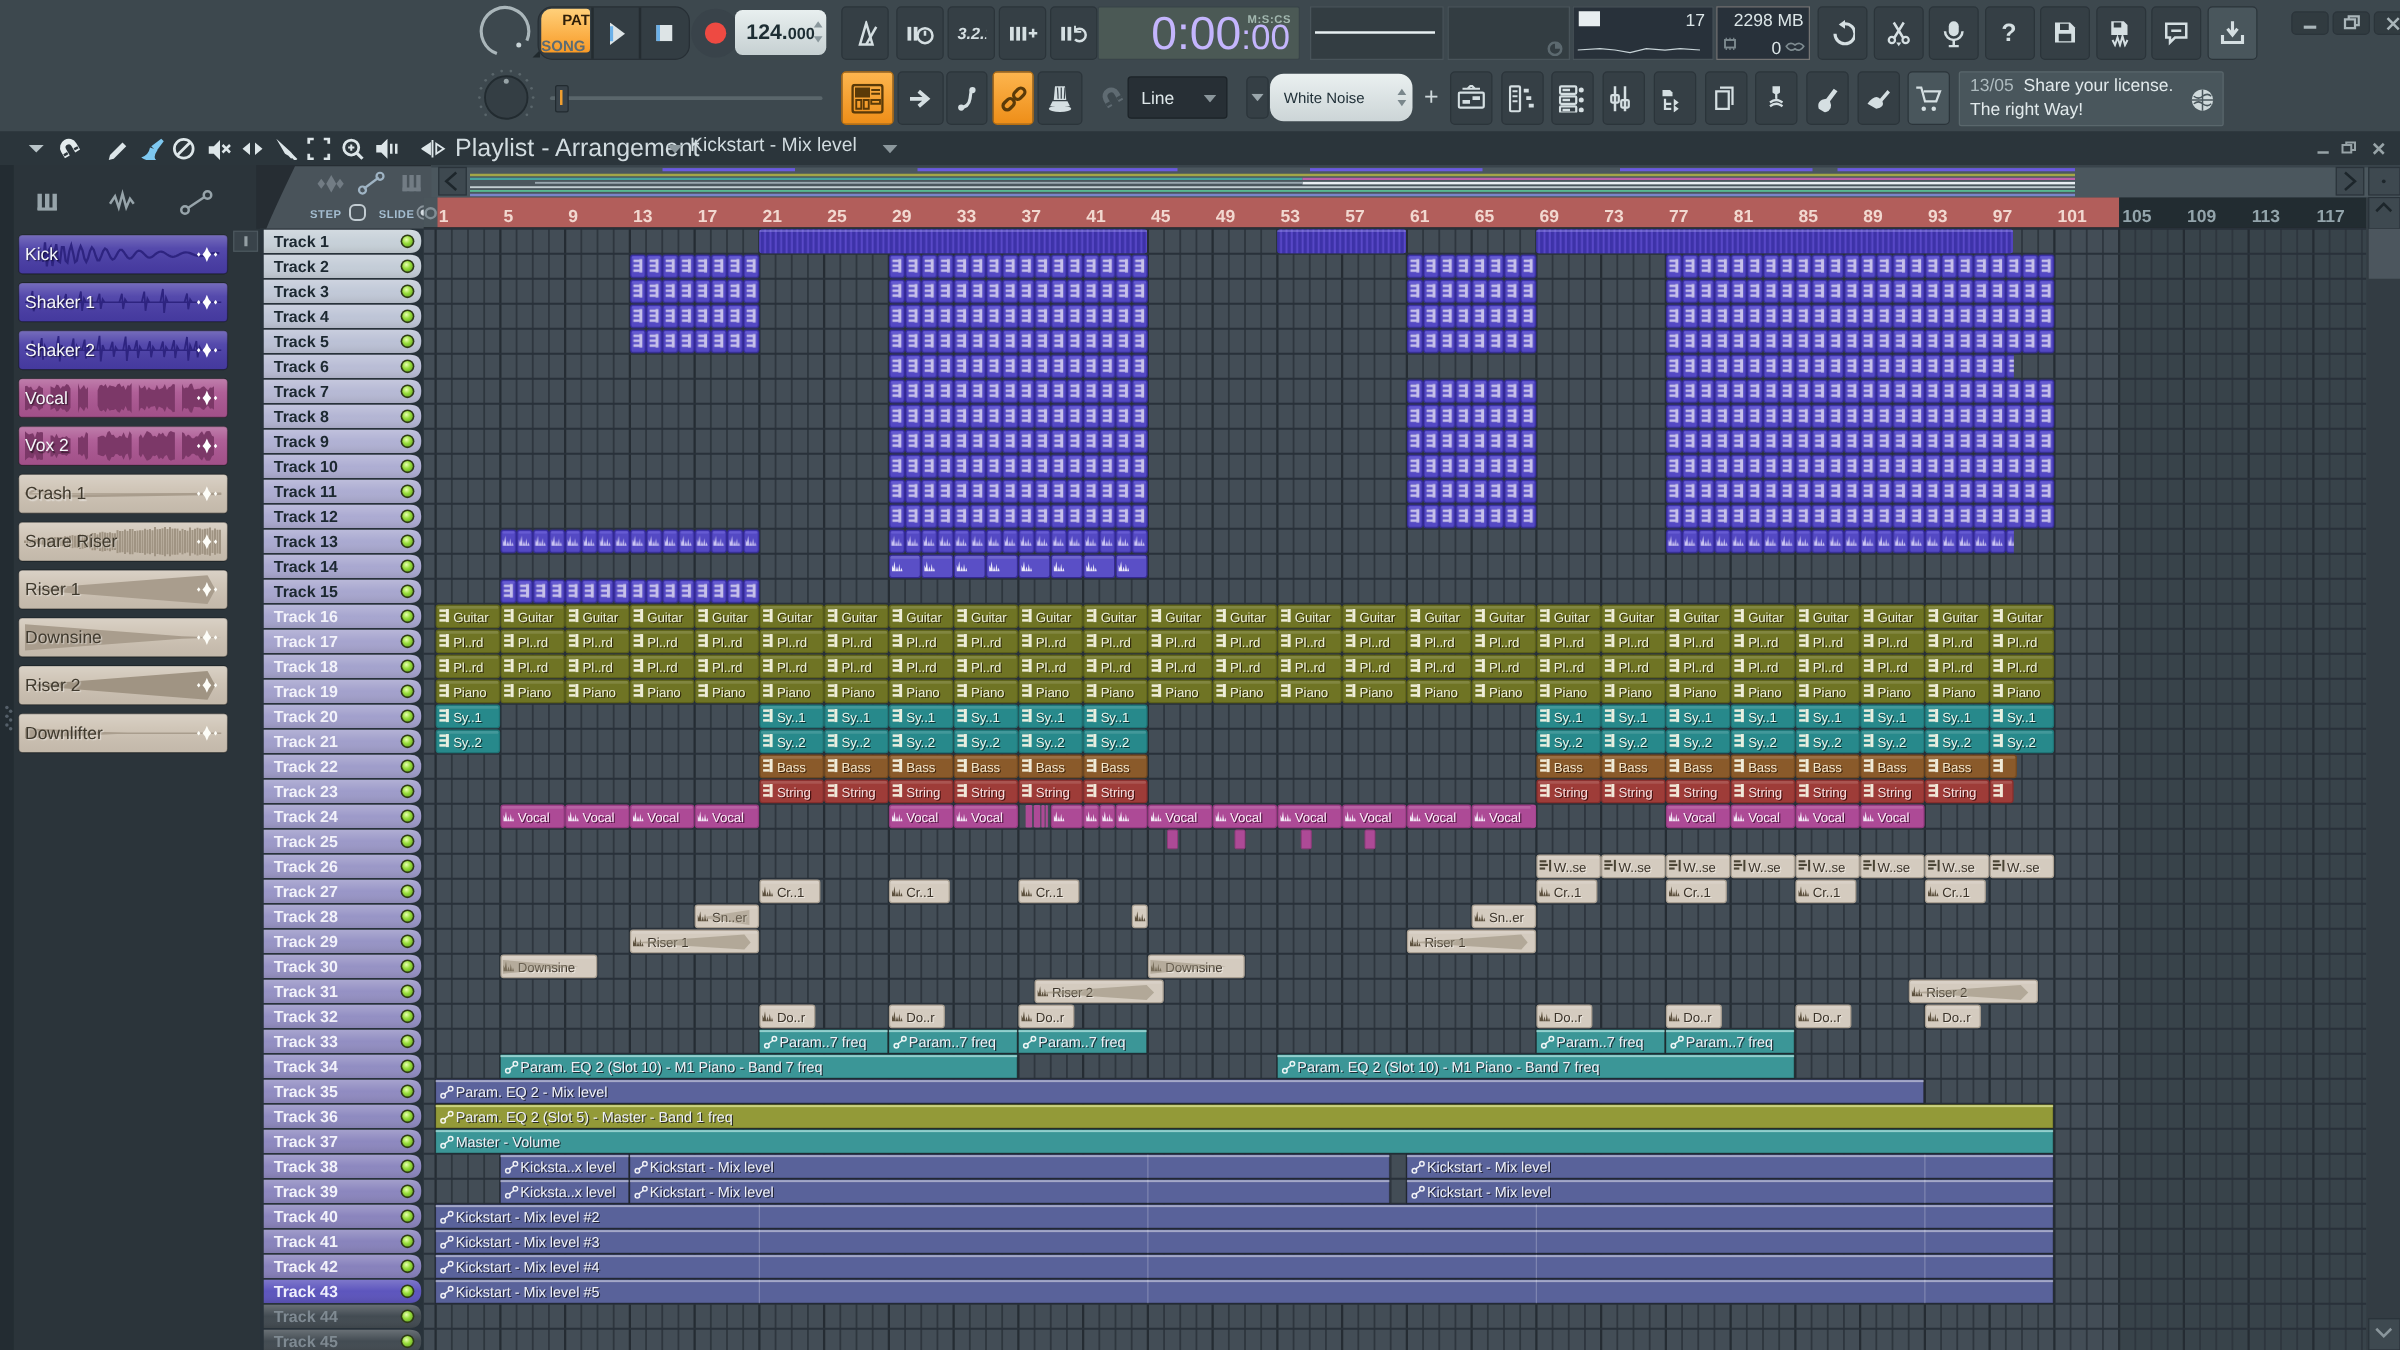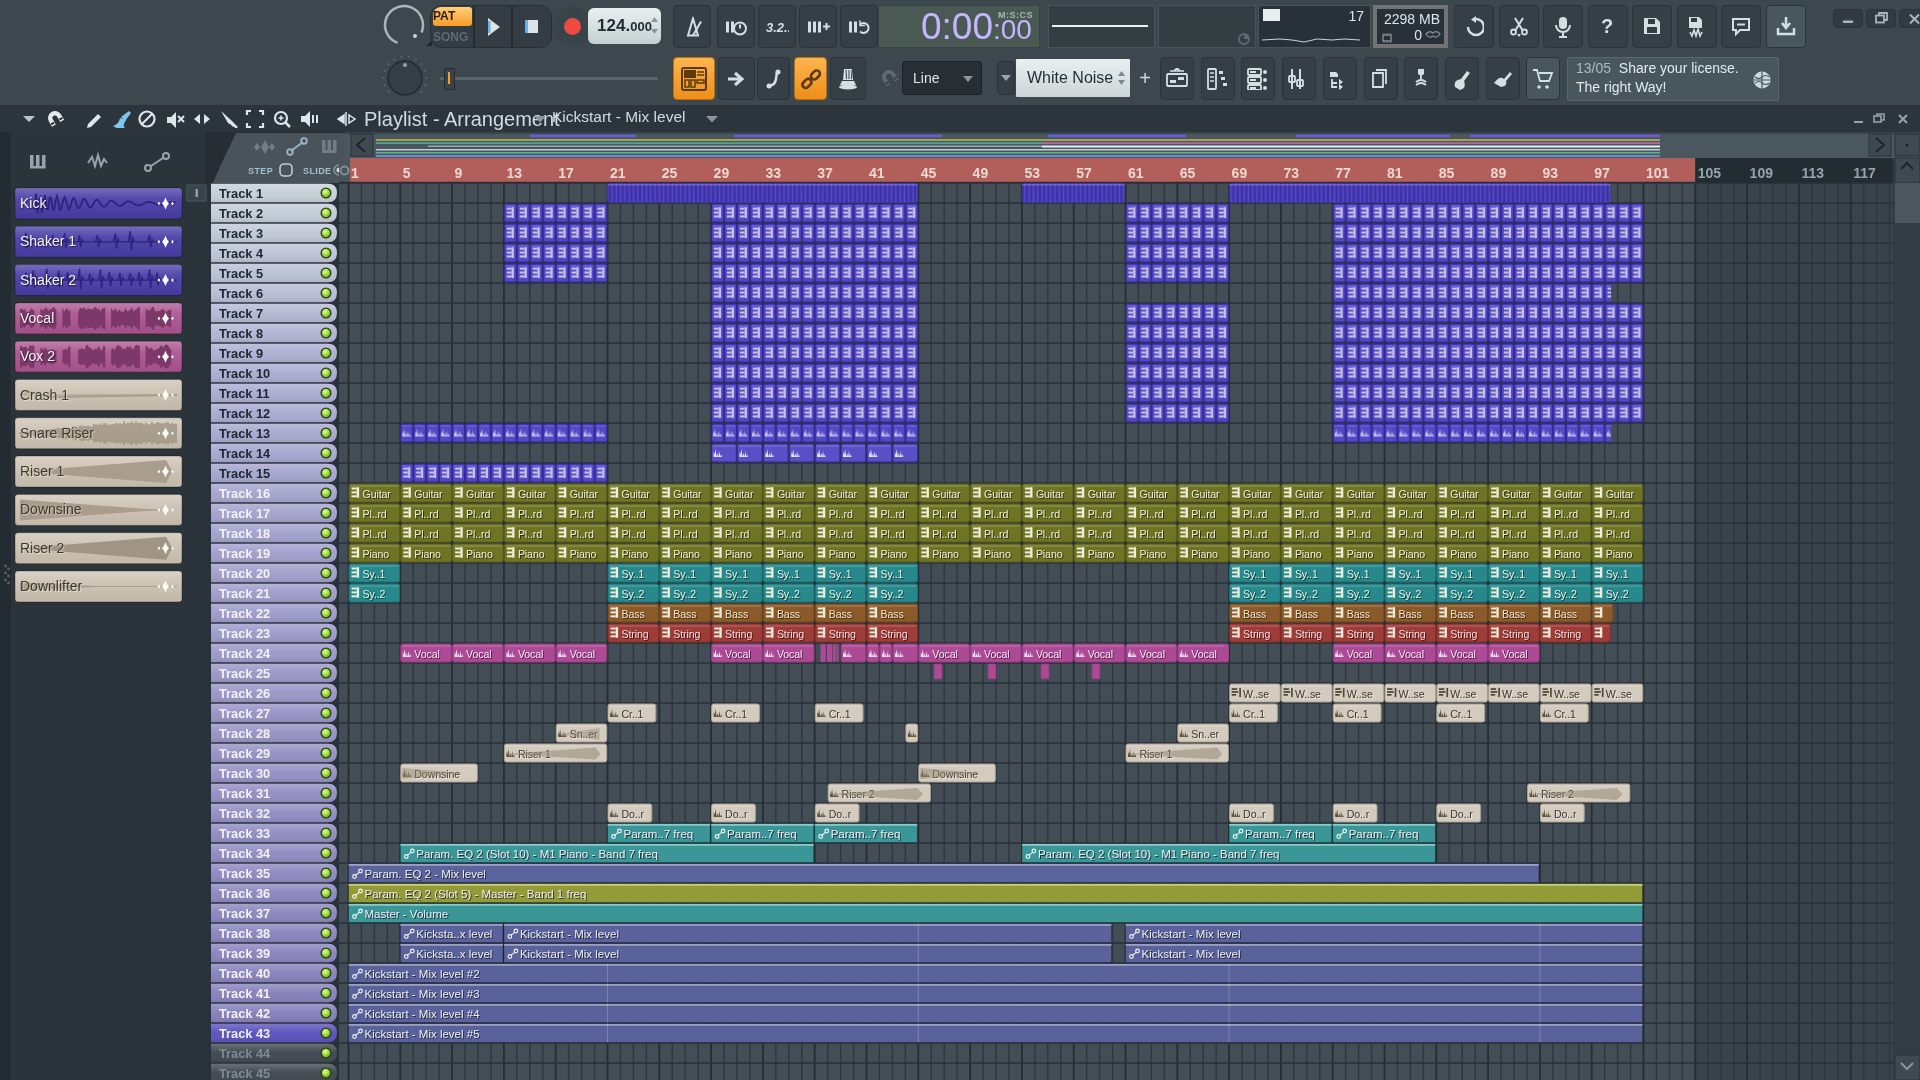--- a/index.html
+++ b/index.html
@@ -8,21 +8,21 @@
 <div id="root">
 <div style="position:absolute;left:0;top:0;width:1920px;height:52px;background:#3d484e">
 <svg width="60" height="52" viewBox="0 0 60 52" style="position:absolute;left:374px;top:0">
         <circle cx="30" cy="25" r="19" fill="none" stroke="#aab6ba" stroke-width="2.5" stroke-dasharray="90 30" transform="rotate(110 30 25)"></circle>
         <circle cx="41" cy="36" r="2" fill="#c9d4d7"></circle>
         <path d="M52,46 l6,0 0,-6 Z" fill="#20292d"></path>
       </svg>
 <div style="position:absolute;left:430px;top:5px;width:122px;height:43px;background:#333d43;border:1px solid #272f35;border-radius:12px;box-sizing:border-box"></div>
 <div style="position:absolute;left:473px;top:6px;width:2px;height:41px;background:#242c31"></div>
 <div style="position:absolute;left:511px;top:6px;width:2px;height:41px;background:#242c31"></div>
-<div style="position:absolute;left:433px;top:7px;width:39px;height:19px;background:linear-gradient(#ffd07a,#f89a26);border-radius:8px 3px 3px 3px;color:#2e1e08;font-weight:bold;font-size:12px;text-align:left;line-height:19px">PAT</div>
+<div style="position:absolute;left:433px;top:7px;width:39px;height:35px;background:linear-gradient(#ffd07a,#f89a26);border-radius:8px 3px 3px 3px;color:#2e1e08;font-weight:bold;font-size:12px;text-align:right;line-height:19px">PAT</div>
 <div style="position:absolute;left:433px;top:29px;width:39px;height:16px;color:#5d6c74;font-weight:bold;font-size:12px;text-align:left;line-height:16px">SONG</div>
 <svg width="16" height="18" style="position:absolute;left:485px;top:18px">
         <path d="M3,0 L15,9 L3,18 Z" fill="#dde4e6"></path>
         <rect x="3" y="3" width="2.5" height="12" fill="#6ab0e8"></rect>
       </svg>
 <svg width="13" height="13" style="position:absolute;left:525px;top:20px">
         <rect width="13" height="13" fill="#dde4e6"></rect>
         <rect width="3" height="13" fill="#6ab0e8"></rect>
       </svg>
 <div style="position:absolute;left:553px;top:7px;width:39px;height:39px;background:#39434a;border-radius:50%"></div>
@@ -80,21 +80,21 @@
           <path d="M7,6 L7,1 A5,5 0 0 1 12,6 Z" fill="#5c696f"></path>
         </svg>
       </div>
 <div style="position:absolute;left:1258px;top:5px;width:113px;height:43px;background:#28313a;border:1px solid #49545a;box-sizing:border-box">
         <div style="position:absolute;left:4px;top:3px;width:17px;height:12px;background:#e8eef0"></div>
         <span style="position:absolute;right:6px;top:2px;color:#dce6e8;font-size:14px">17</span>
         <svg width="100" height="10" style="position:absolute;left:3px;bottom:3px">
           <polyline points="0,6 18,5 30,6 42,8 55,5 70,6 82,5 98,6" fill="none" stroke="#c8d4d8" stroke-width="1"></polyline>
         </svg>
       </div>
-<div style="position:absolute;left:1373px;top:5px;width:75px;height:43px;background:#28313a;border:4px solid #737373;box-sizing:border-box">
+<div style="position:absolute;left:1373px;top:5px;width:75px;height:43px;background:#28313a;border:1px solid #737373;box-sizing:border-box">
         <span style="position:absolute;right:4px;top:2px;color:#dce6e8;font-size:14px">2298 MB</span>
         <svg width="12" height="10" style="position:absolute;left:4px;top:24px">
           <rect x="2" y="2" width="8" height="6" fill="none" stroke="#7e8b90" stroke-width="1.5"></rect>
           <path d="M3,0 v2 M6,0 v2 M9,0 v2 M3,8 v2 M6,8 v2 M9,8 v2" stroke="#7e8b90"></path>
         </svg>
         <span style="position:absolute;right:22px;bottom:1px;color:#dce6e8;font-size:14px">0</span>
         <svg width="16" height="9" style="position:absolute;right:3px;bottom:5px">
           <path d="M1,4 Q4,0 8,3 Q12,0 15,4 Q12,9 8,6 Q4,9 1,4 Z" fill="none" stroke="#7e8b90" stroke-width="1.3"></path>
         </svg>
       </div>
@@ -238,21 +238,21 @@
         </g>
       </svg>
 <div style="position:absolute;left:902px;top:9px;width:80px;height:34px;background:#272f35;border:1px solid #1b2227;border-radius:3px;box-sizing:border-box;color:#dfe8ea;font-size:14px;line-height:32px;padding-left:10px">Line<svg width="10" height="6" style="position:absolute;right:8px;top:14px">
           <path d="M0,0 h10 l-5,6 Z" fill="#8a969b"></path>
         </svg></div>
 <div style="position:absolute;left:997px;top:9px;width:18px;height:34px;background:#353f45;border:1px solid #2b343a;border-radius:4px;box-sizing:border-box;">
         <svg width="10" height="6" viewBox="0 0 10 6" style="position:absolute;left:50%;top:50%;transform:translate(-50%,-50%)">
           <path d="M0,0 h10 l-5,6 Z" fill="#9aa6ab"></path>
         </svg>
       </div>
-<div style="position:absolute;left:1016px;top:7px;width:114px;height:38px;background:linear-gradient(#eaf0f0,#ccd5d7);border-radius:1px;color:#1e2e36;font-size:16px;line-height:38px;padding-left:11px;box-sizing:border-box">White Noise<svg width="9" height="22" style="position:absolute;right:4px;top:8px">
+<div style="position:absolute;left:1016px;top:7px;width:114px;height:38px;background:linear-gradient(#eaf0f0,#ccd5d7);border-radius:11px;color:#1e2e36;font-size:12px;line-height:38px;padding-left:11px;box-sizing:border-box">White Noise<svg width="9" height="22" style="position:absolute;right:4px;top:8px">
           <path d="M1,9 l3.5,-5 3.5,5 Z" fill="#7a878c"></path>
           <path d="M1,13 l3.5,5 3.5,-5 Z" fill="#7a878c"></path>
         </svg></div>
 <div style="position:absolute;left:1135px;top:7px;width:20px;height:38px;color:#cfd9dc;font-size:20px;line-height:38px;text-align:center">+</div>
 <div style="position:absolute;left:1160px;top:5px;width:34px;height:43px;background:#353f45;border:1px solid #2b343a;border-radius:4px;box-sizing:border-box;">
         <svg width="22" height="22" viewBox="0 0 22 22" style="position:absolute;left:50%;top:50%;transform:translate(-50%,-50%)">
           <path d="M4,3 h14 M8,3 l3,-3 h0 M11,0 l3,3" stroke="#d5dfe2" stroke-width="1.6"></path>
           <rect x="1" y="6" width="20" height="12" rx="1" fill="none" stroke="#d5dfe2" stroke-width="1.8"></rect>
           <rect x="4" y="12" width="6" height="3" fill="#d5dfe2"></rect>
           <rect x="12" y="9" width="6" height="3" fill="#d5dfe2"></rect>

